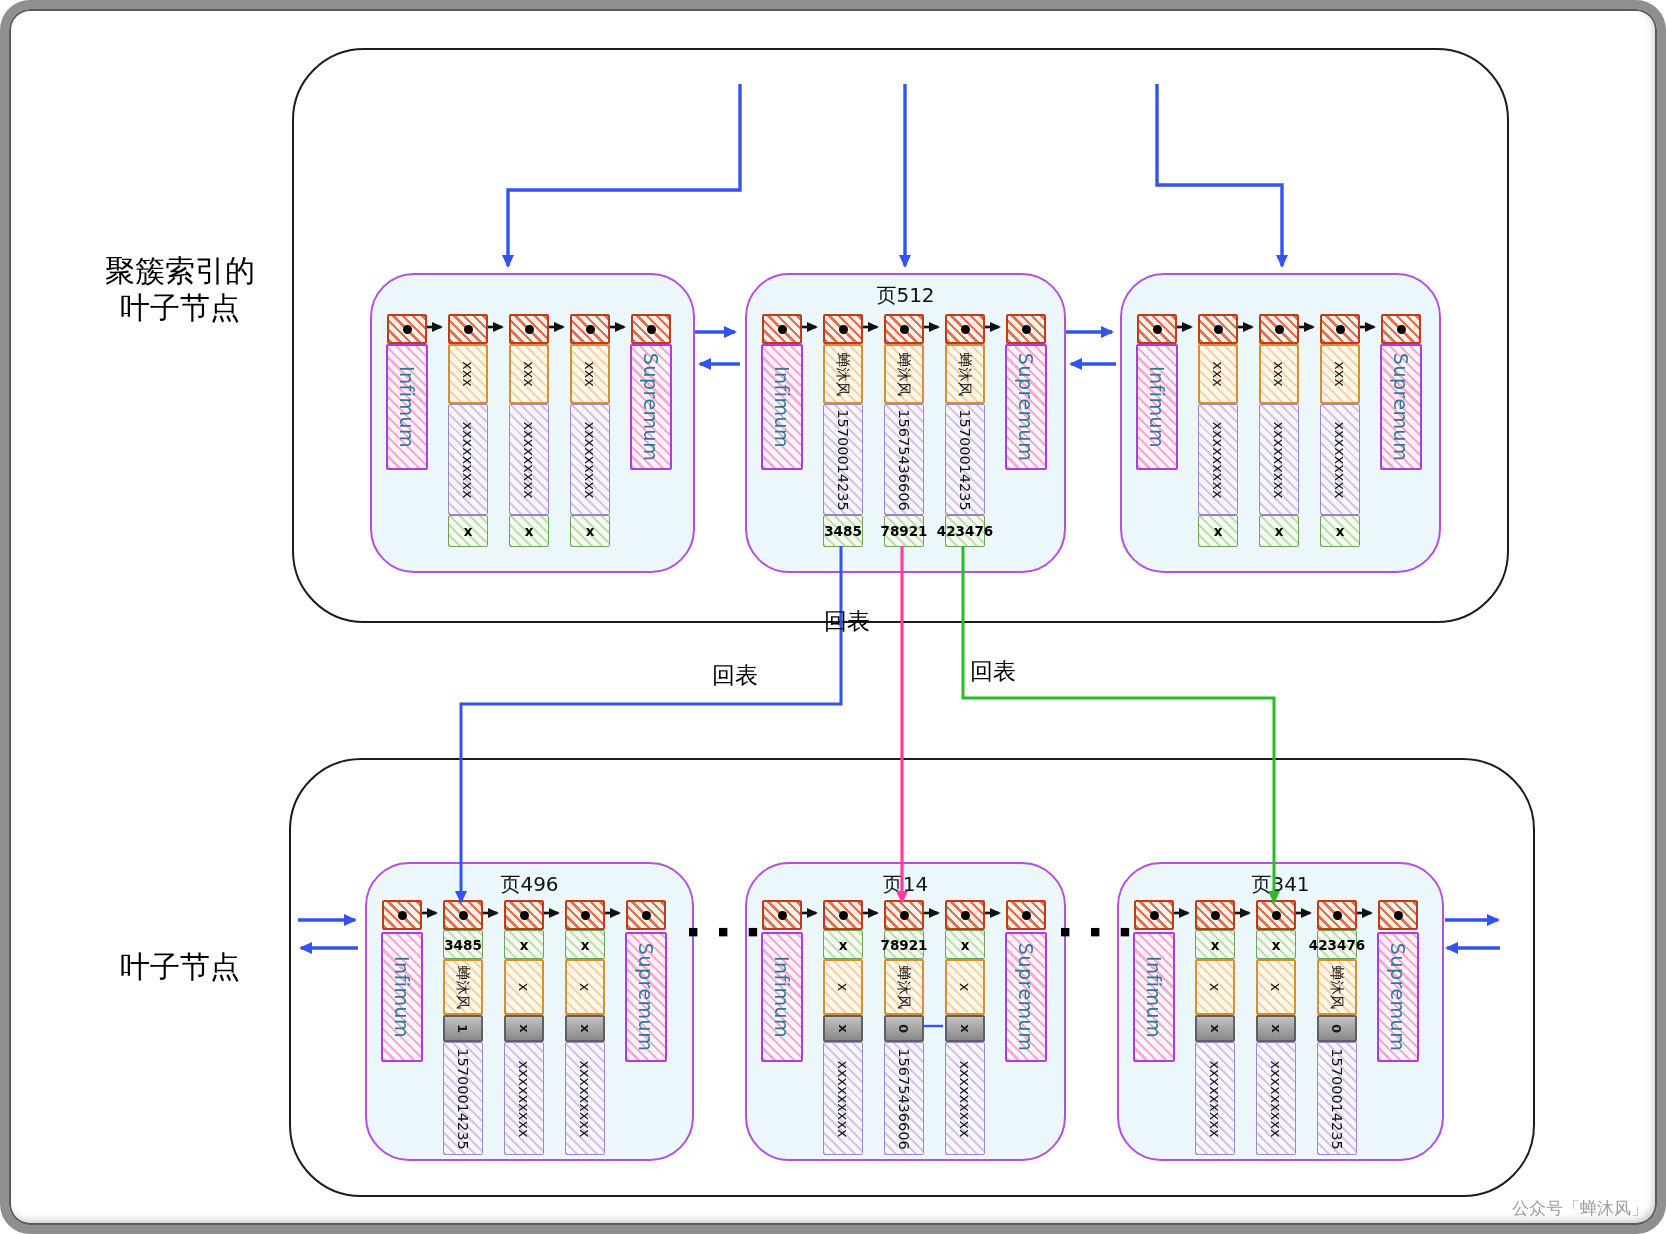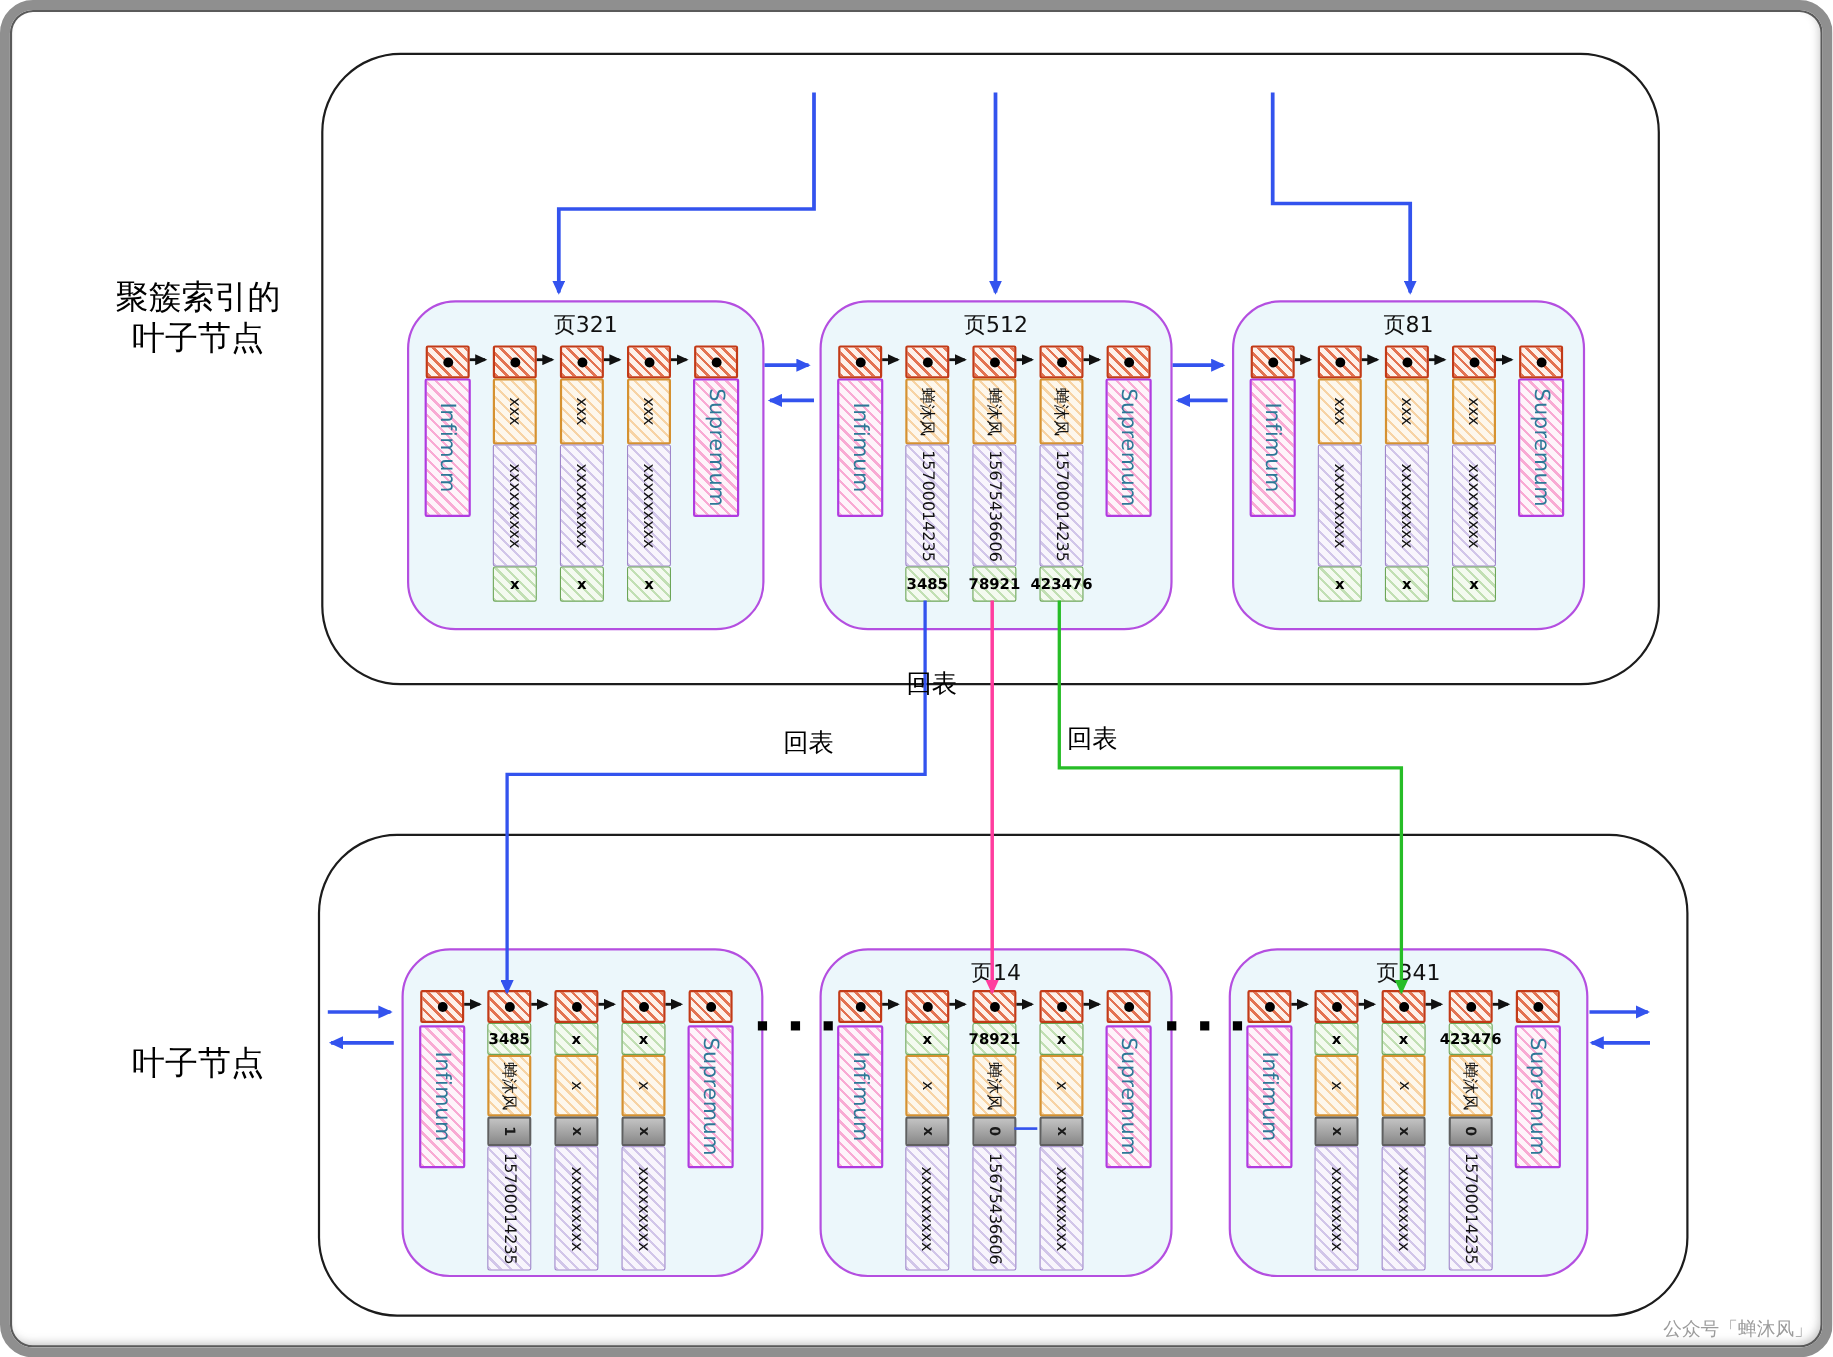--- a/index.html
+++ b/index.html
@@ -59,21 +59,20 @@
   <div class="huibiao" style="left:824px;top:606px;">回表</div>
   <div class="huibiao" style="left:970px;top:656px;">回表</div>
 
   <div class="ellipsis" style="left:688px;top:925px;">■ ■ ■</div>
   <div class="ellipsis" style="left:1060px;top:925px;">■ ■ ■</div>
 
   <div class="watermark" style="left:1512px;top:1197px;">公众号「蝉沐风」</div>
 
   <div id="pages">
       <div class="page-box" style="left:370px;top:273px;width:321px;height:296px;">
-        <div class="page-title">页321</div>
         <div class="cell hatch-red" style="left:15px;top:39px;width:40px;height:30px;">
         <div class="dot"></div>
         </div>
         <div class="cell pinkbar" style="left:14px;top:69px;width:42px;height:126px;">
           <span class="vtext bar-label">Infimum</span>
         </div>
         <div class="cell hatch-red" style="left:76px;top:39px;width:40px;height:30px;">
         <div class="dot"></div>
         </div>
         <div class="cell hatch-orange" style="left:76px;top:69px;width:40px;height:60px;">
@@ -161,21 +160,20 @@
             <span class="cell-id">423476</span>
         </div>
         <div class="cell hatch-red" style="left:259px;top:39px;width:40px;height:30px;">
         <div class="dot"></div>
         </div>
         <div class="cell pinkbar" style="left:258px;top:69px;width:42px;height:126px;">
           <span class="vtext bar-label">Supremum</span>
         </div>
       </div>
       <div class="page-box" style="left:1120px;top:273px;width:317px;height:296px;">
-        <div class="page-title">页81</div>
         <div class="cell hatch-red" style="left:15px;top:39px;width:40px;height:30px;">
         <div class="dot"></div>
         </div>
         <div class="cell pinkbar" style="left:14px;top:69px;width:42px;height:126px;">
           <span class="vtext bar-label">Infimum</span>
         </div>
         <div class="cell hatch-red" style="left:76px;top:39px;width:40px;height:30px;">
         <div class="dot"></div>
         </div>
         <div class="cell hatch-orange" style="left:76px;top:69px;width:40px;height:60px;">
@@ -212,20 +210,21 @@
             <span class="cell-id">x</span>
         </div>
         <div class="cell hatch-red" style="left:259px;top:39px;width:40px;height:30px;">
         <div class="dot"></div>
         </div>
         <div class="cell pinkbar" style="left:258px;top:69px;width:42px;height:126px;">
           <span class="vtext bar-label">Supremum</span>
         </div>
       </div>
       <div class="page-box" style="left:365px;top:862px;width:325px;height:295px;">
+        <div class="page-title">页496</div>
         <div class="cell hatch-red" style="left:15px;top:36px;width:40px;height:30px;">
         <div class="dot"></div>
         </div>
         <div class="cell pinkbar" style="left:14px;top:68px;width:42px;height:130px;">
           <span class="vtext bar-label">Infimum</span>
         </div>
         <div class="cell hatch-red" style="left:76px;top:36px;width:40px;height:30px;">
         <div class="dot"></div>
         </div>
         <div class="cell hatch-green" style="left:76px;top:66px;width:40px;height:29px;">

